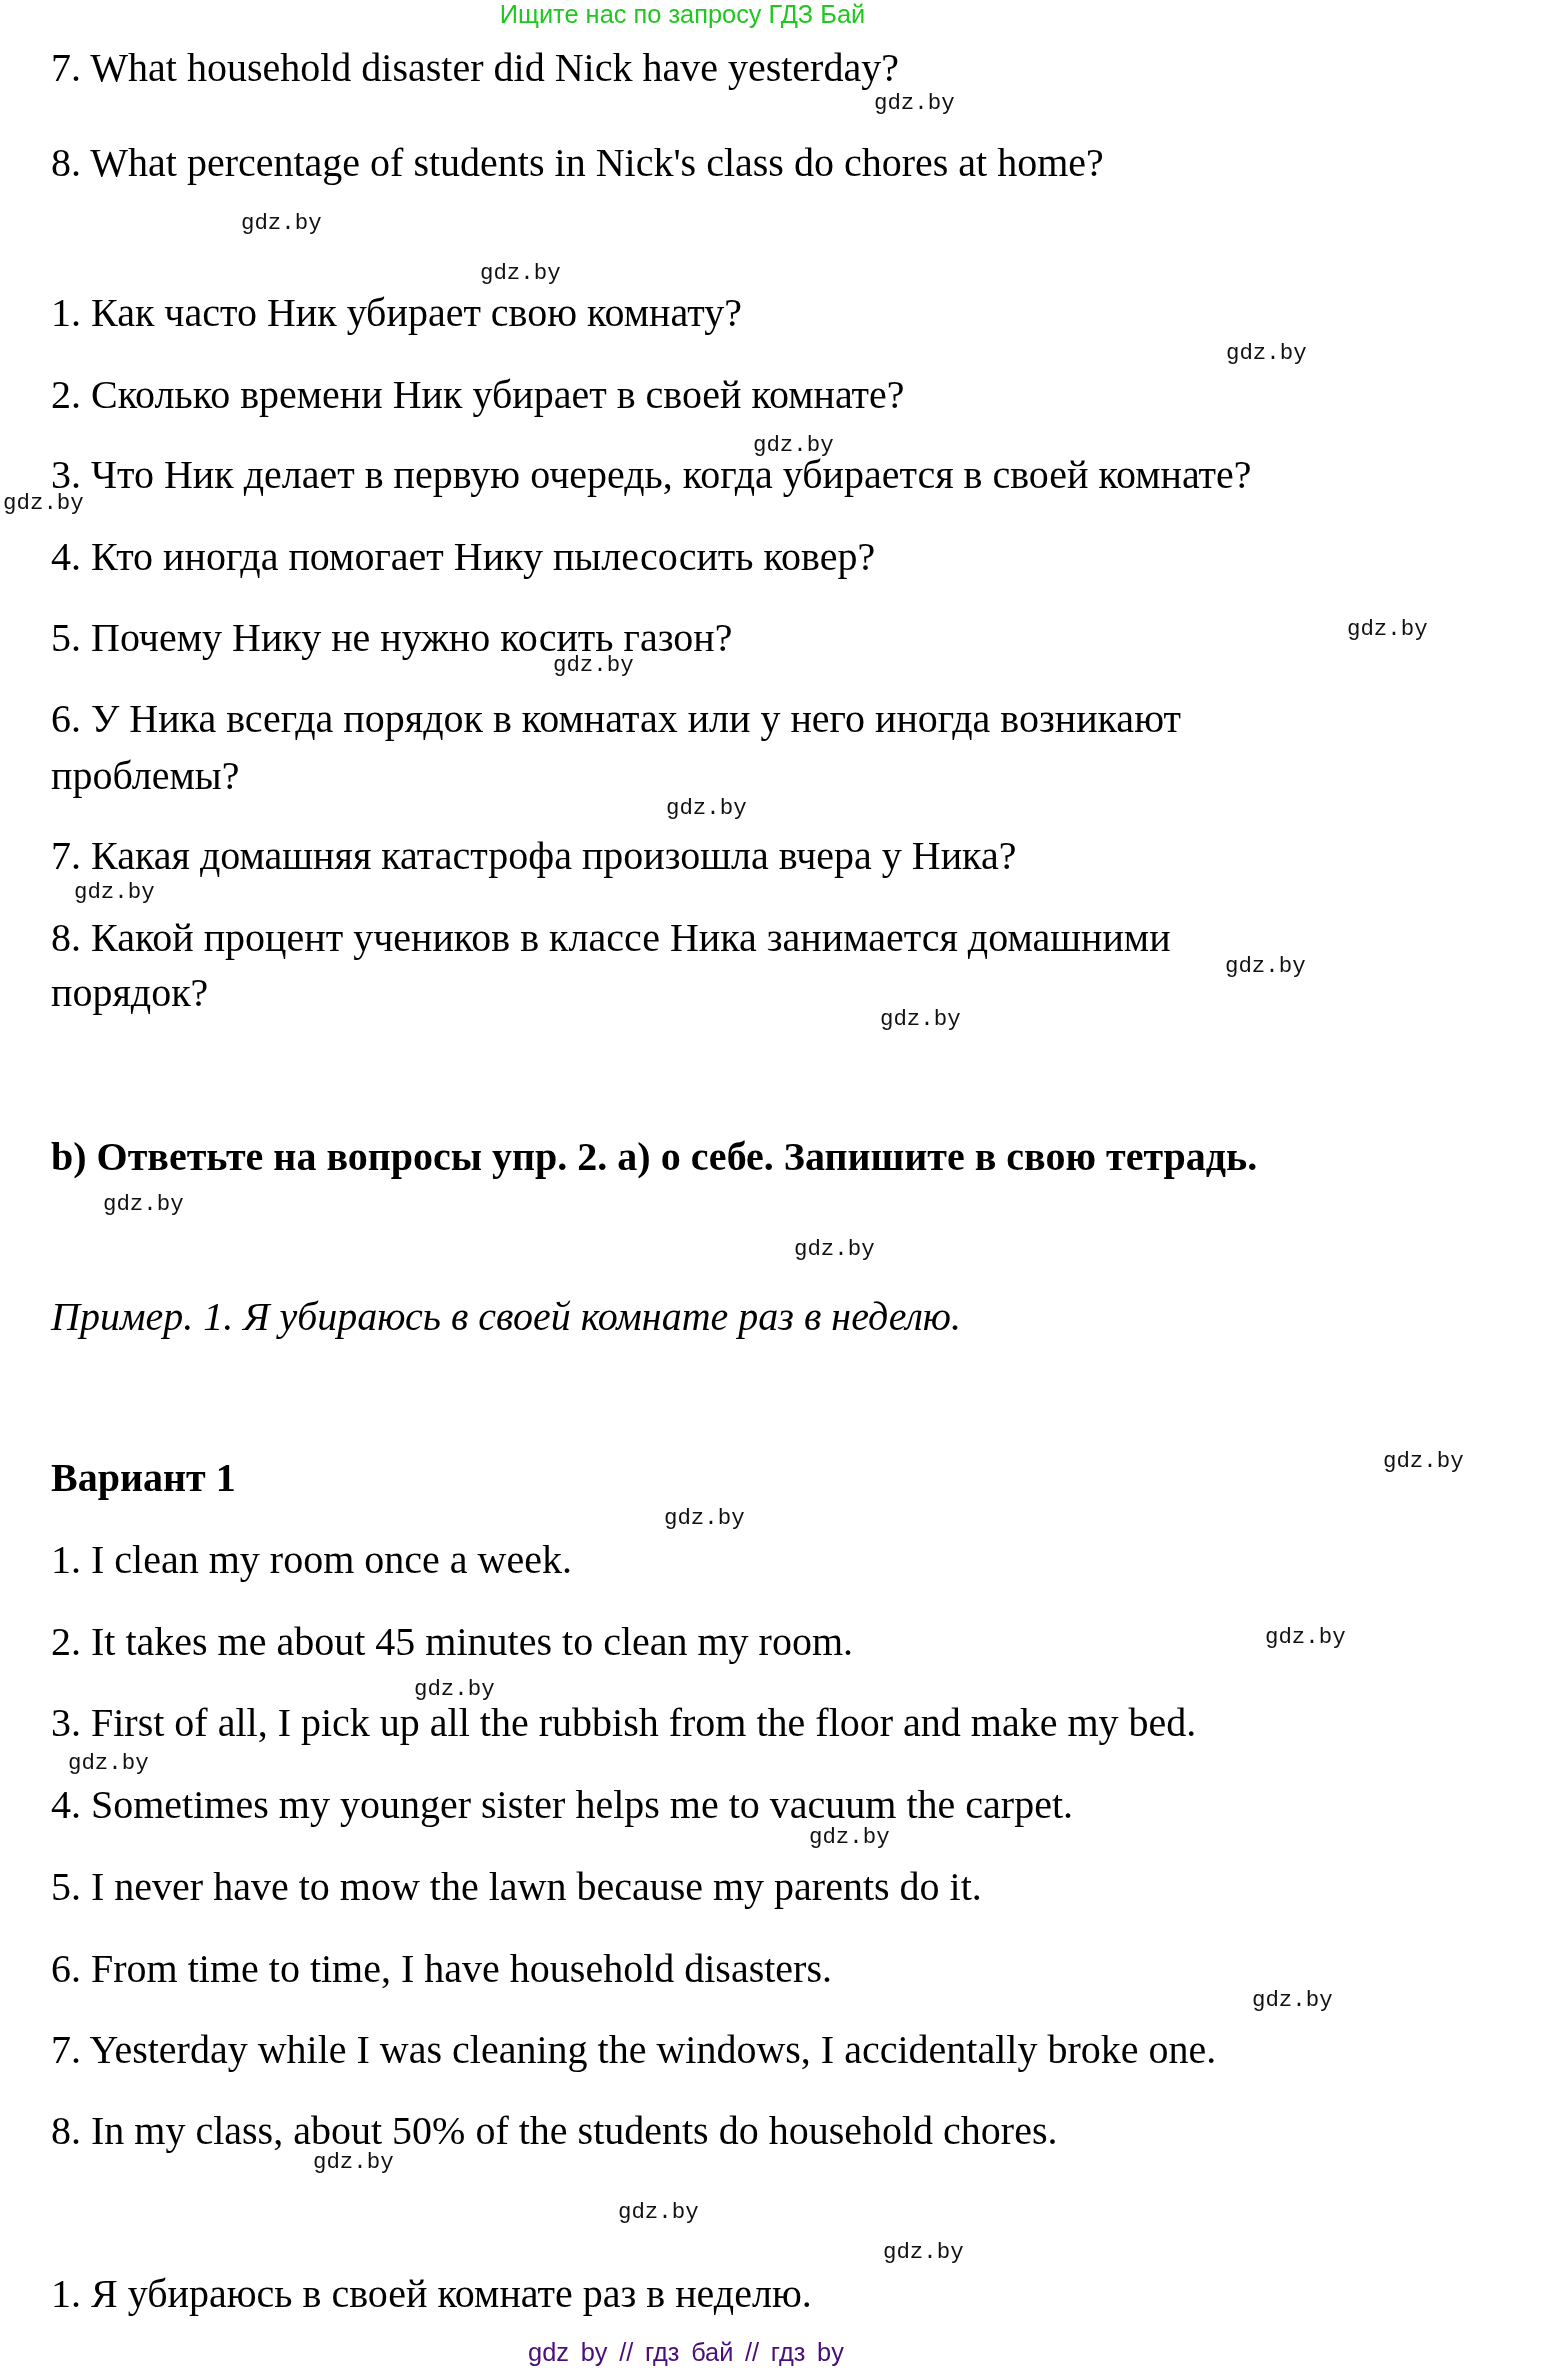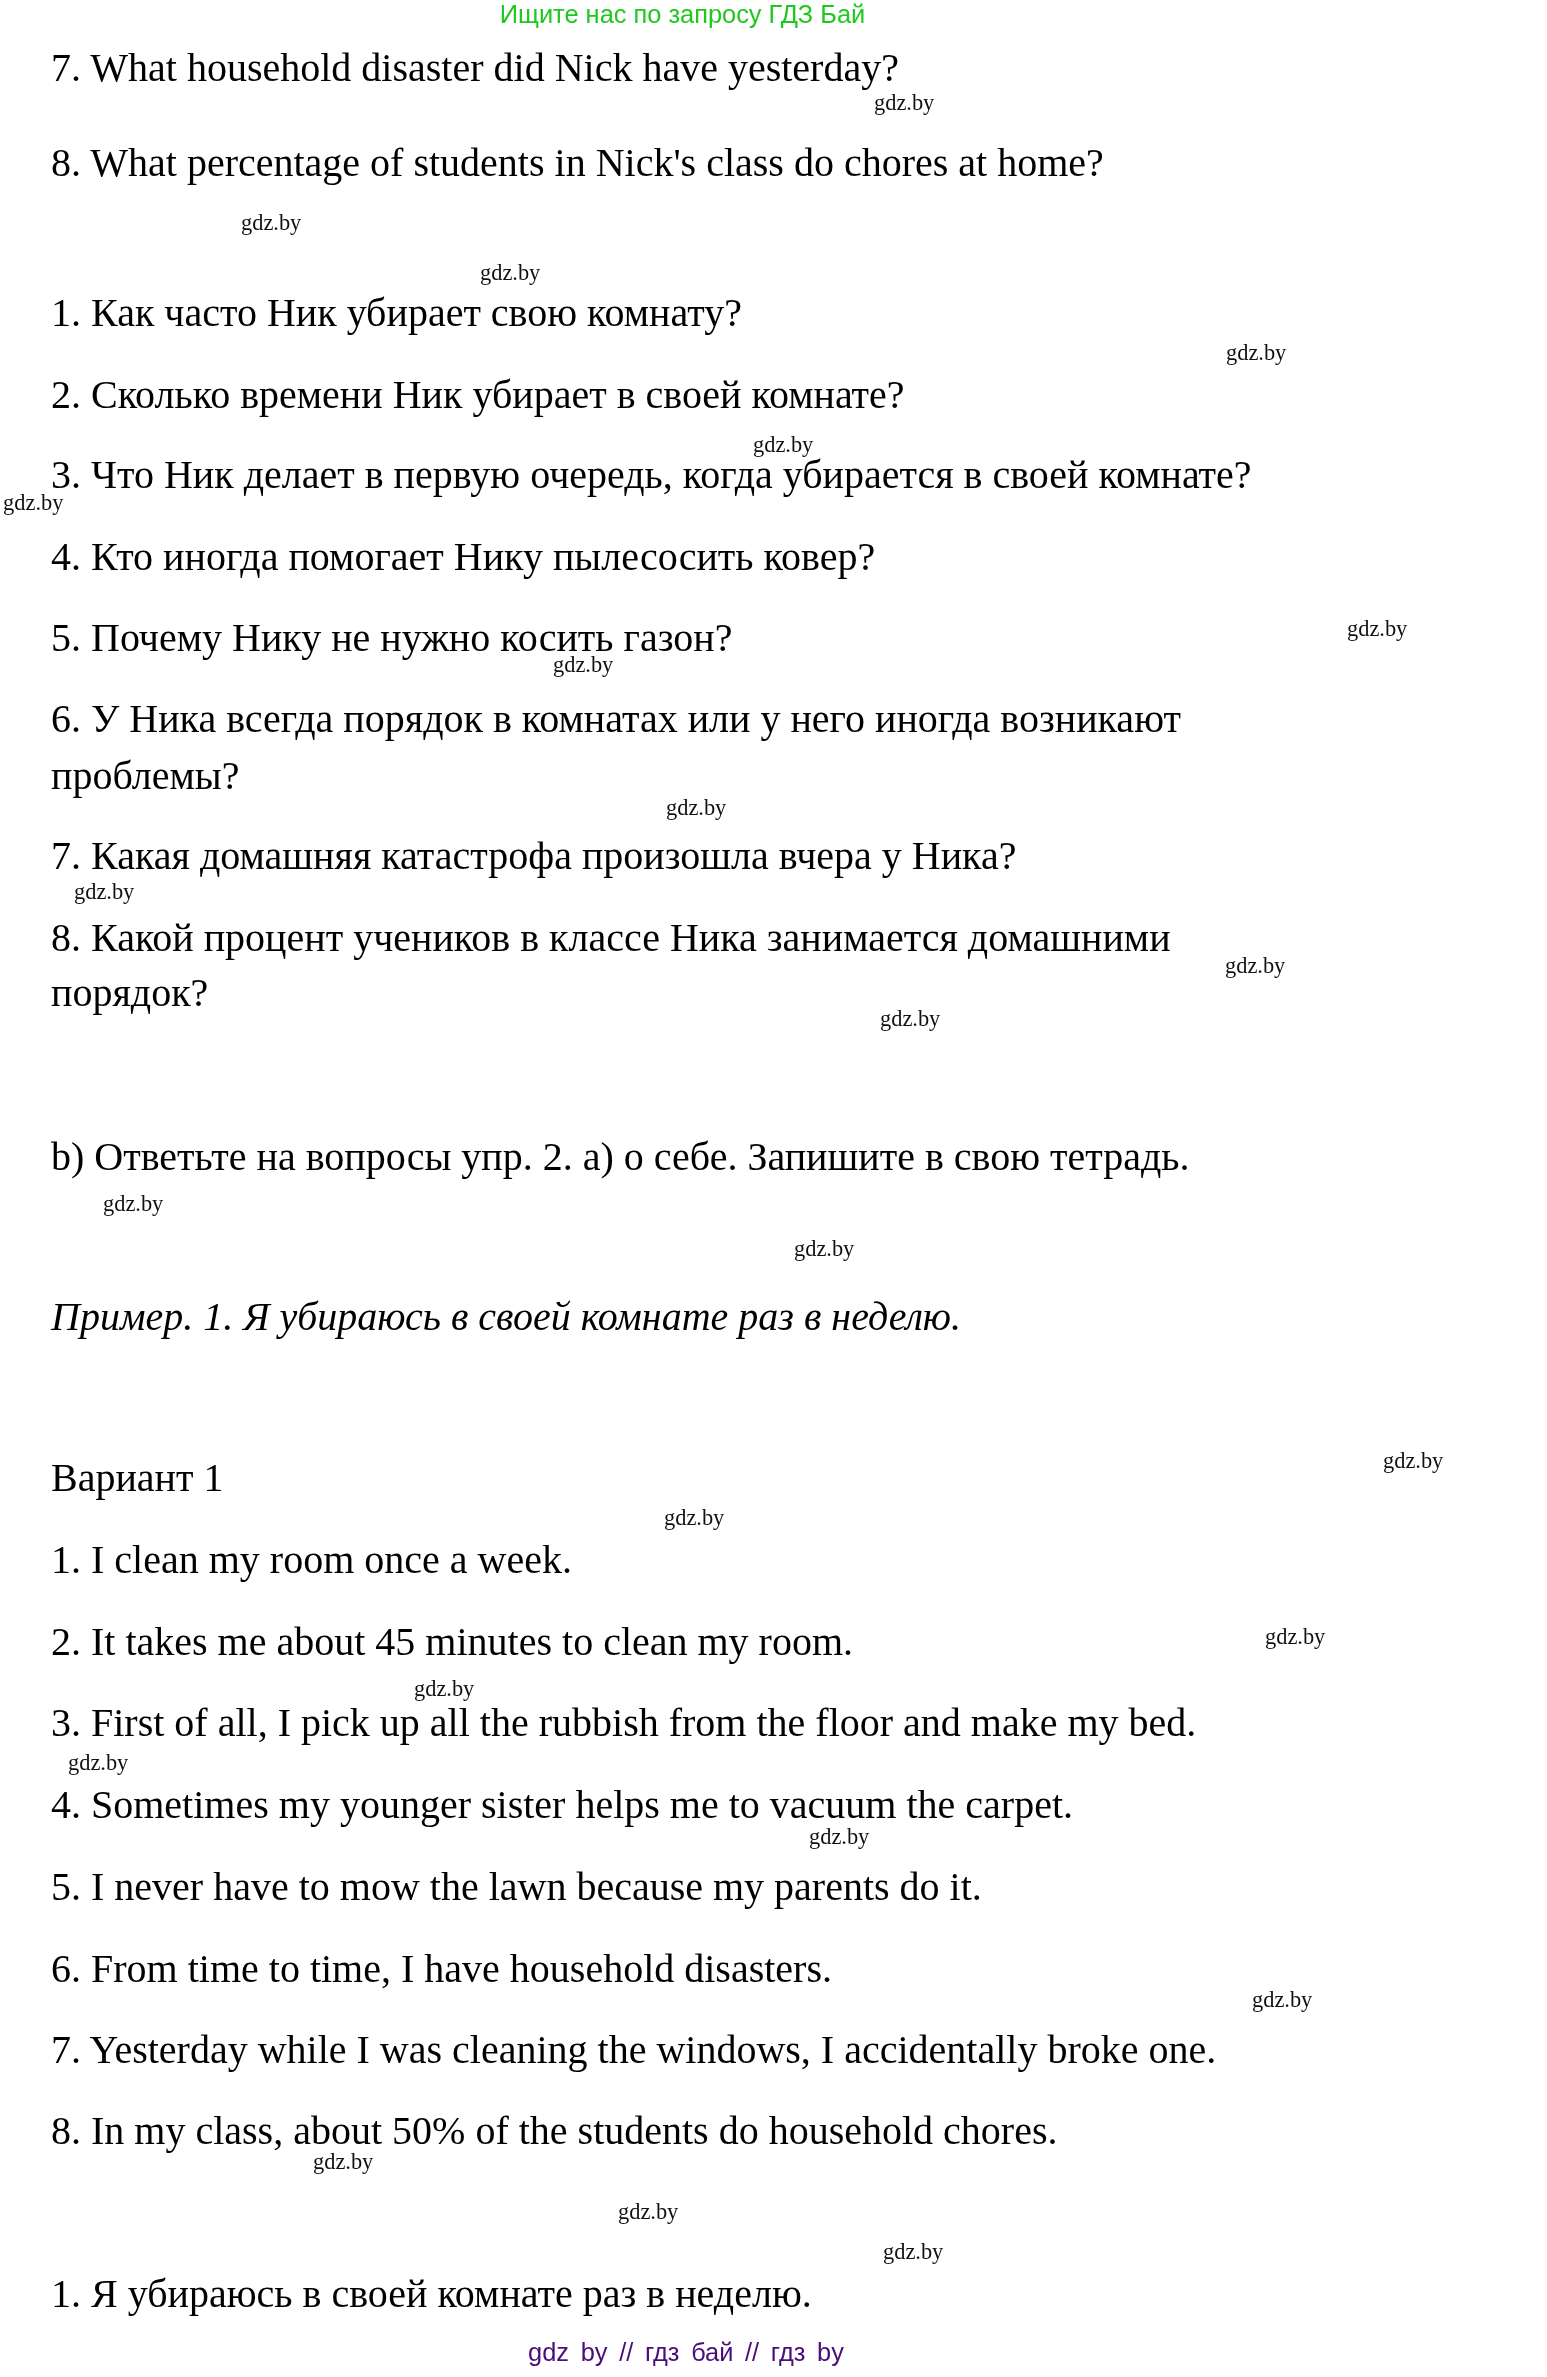--- a/index.html
+++ b/index.html
@@ -31,24 +31,24 @@
       color: #4a0e7a;
       word-spacing: 4.6px;
     }
     .line {
       left: 51px;
       font-family: "Liberation Serif", serif;
       font-size: 40px;
       line-height: 46px;
       color: #000000;
     }
-    .bold { font-weight: normal; }
+    .bold { font-weight: bold; }
     .italic { font-style: italic; }
     .wm {
-      font-family: Liberation Serif, serif;
+      font-family: Liberation Mono, monospace;
       font-size: 22.4px;
       line-height: 26px;
       color: #111111;
     }
   </style>
 </head>
 <body>
 
 <div class="abs header-banner">Ищите нас по запросу ГДЗ Бай</div>
 

